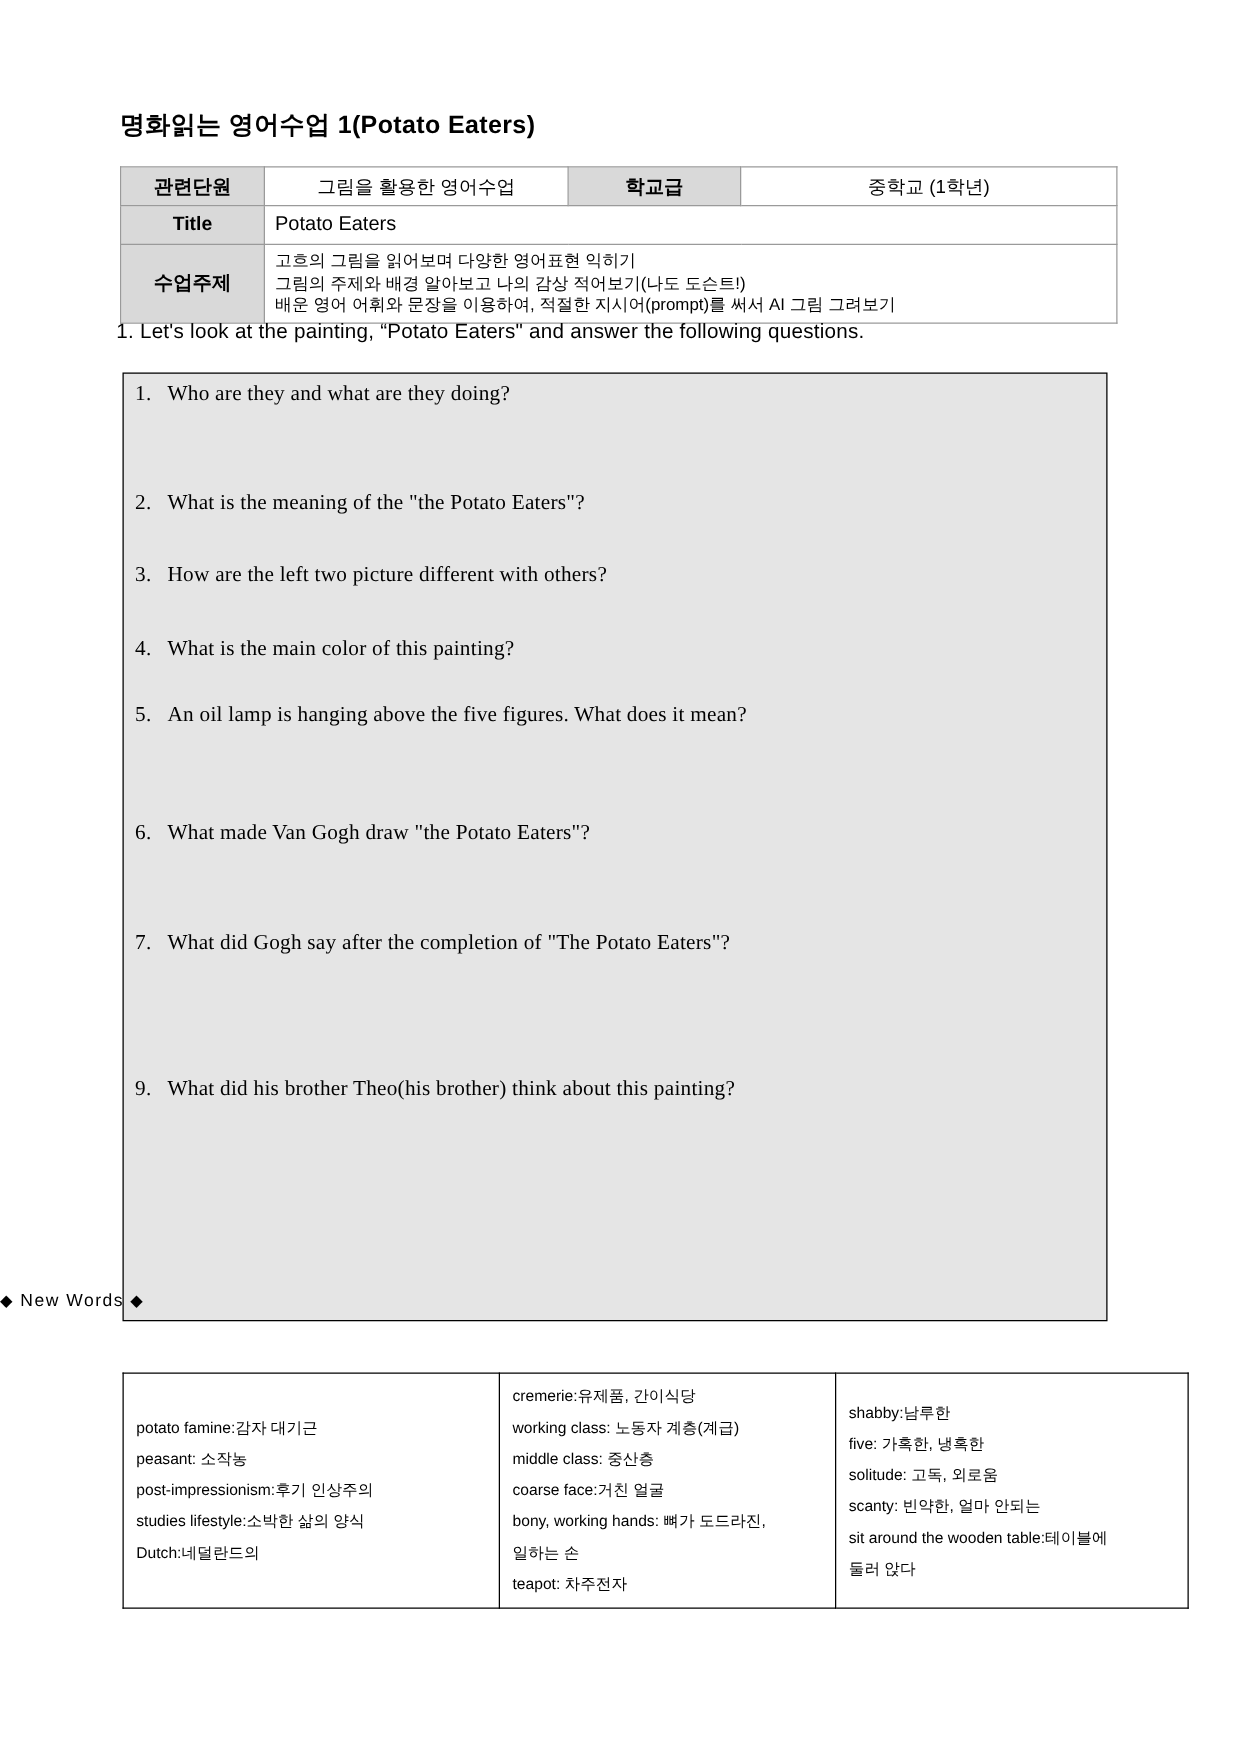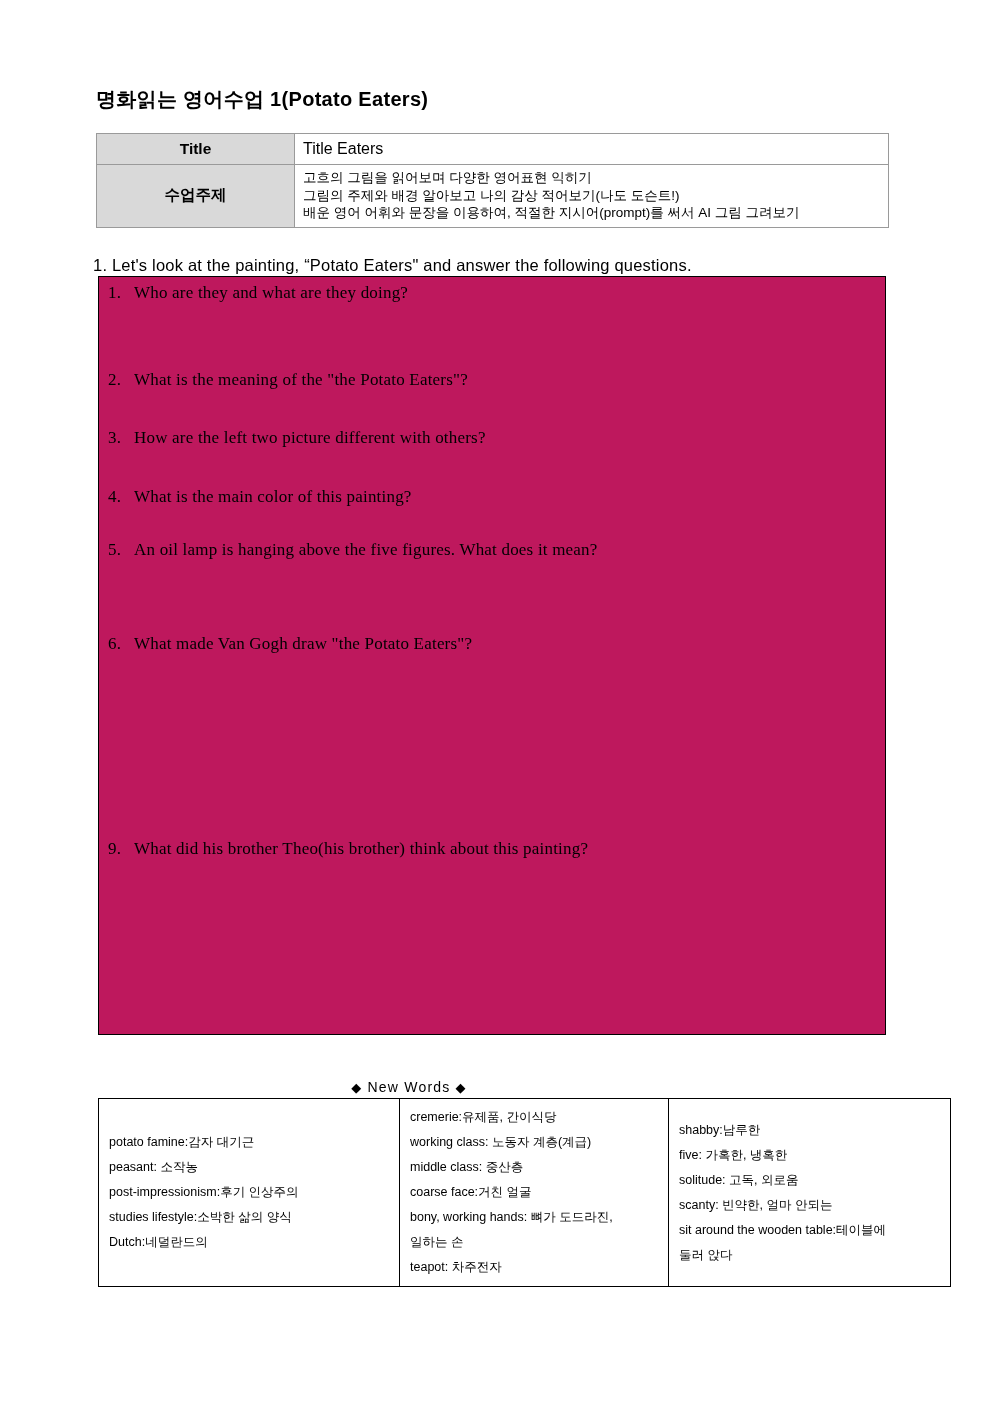--- a/index.html
+++ b/index.html
@@ -87,26 +87,26 @@
     font-size: 16.5px;
     font-weight: normal;
     letter-spacing: 0.2px;
     white-space: nowrap;
   }
 
   
   .question-box {
     position: absolute;
     left: 98px;
-    top: 276px;
+    top: 298px;
     width: 788px;
     height: 759px;
     border: 1px solid #000000;
     box-sizing: border-box;
-    background: #be185d;
+    background: #e5e5e5;
   }
   .q-list {
     position: relative;
     width: 100%;
     height: 100%;
   }
   .q-item {
     position: absolute;
     left: 9px;
     font-family: "Liberation Serif", "DejaVu Serif", serif;
@@ -118,23 +118,22 @@
     display: inline-block;
     width: 26px;
     font-family: "Liberation Serif", "DejaVu Serif", serif;
   }
   .q-num.wide { width: 33px; }
 
   
   .newwords-heading {
     position: absolute;
     left: 0;
-    top: 1079px;
+    top: 1032px;
     width: 818px;
-    text-align: center;
     font-size: 14px;
     letter-spacing: 1.2px;
   }
   .newwords-heading .dia { font-size: 13px; }
 
   
   .vocab-table {
     position: absolute;
     left: 98px;
     top: 1098px;
@@ -158,22 +157,28 @@
 </head>
 <body>
 
 <div class="page">
 
   <div class="doc-title">명화읽는 영어수업 1(Potato Eaters)</div>
 
   <table class="info-table">
     <tbody>
       <tr>
+        <td class="lbl" style="width:114px;">관련단원</td>
+        <td class="val" style="width:242px;">그림을 활용한 영어수업</td>
+        <td class="lbl" style="width:137px;">학교급</td>
+        <td class="val" style="width:300px;">중학교 (1학년)</td>
+      </tr>
+      <tr>
         <td class="lbl">Title</td>
-        <td class="val-left" colspan="3">Title Eaters</td>
+        <td class="val-left" colspan="3">Potato Eaters</td>
       </tr>
       <tr>
         <td class="lbl">수업주제</td>
         <td class="val-multi" colspan="3">
           <div>고흐의 그림을 읽어보며 다양한 영어표현 익히기</div>
           <div>그림의 주제와 배경 알아보고 나의 감상 적어보기(나도 도슨트!)</div>
           <div>배운 영어 어휘와 문장을 이용하여, 적절한 지시어(prompt)를 써서 AI 그림 그려보기</div>
         </td>
       </tr>
     </tbody>
@@ -182,20 +187,21 @@
   <div class="section-heading">1. Let's look at the painting, “Potato Eaters" and answer the following questions.</div>
 
   <div class="question-box">
     <div class="q-list" id="q-list">
         <div class="q-item" style="top: 6px;"><span class="q-num">1.</span><span>Who are they and what are they doing?</span></div>
         <div class="q-item" style="top: 93px;"><span class="q-num">2.</span><span>What is the meaning of the "the Potato Eaters"?</span></div>
         <div class="q-item" style="top: 151px;"><span class="q-num">3.</span><span>How are the left two picture different with others?</span></div>
         <div class="q-item" style="top: 210px;"><span class="q-num">4.</span><span>What is the main color of this painting?</span></div>
         <div class="q-item" style="top: 263px;"><span class="q-num">5.</span><span>An oil lamp is hanging above the five figures. What does it mean?</span></div>
         <div class="q-item" style="top: 357px;"><span class="q-num">6.</span><span>What made Van Gogh draw "the Potato Eaters"?</span></div>
+        <div class="q-item" style="top: 445px;"><span class="q-num">7.</span><span>What did Gogh say after the completion of "The Potato Eaters"?</span></div>
         <div class="q-item" style="top: 562px;"><span class="q-num">9.</span><span>What did his brother Theo(his brother) think about this painting?</span></div>
       </div>
   </div>
 
   <div class="newwords-heading">
     <span class="dia">◆</span>
     <span>New Words</span>
     <span class="dia">◆</span>
   </div>
 

